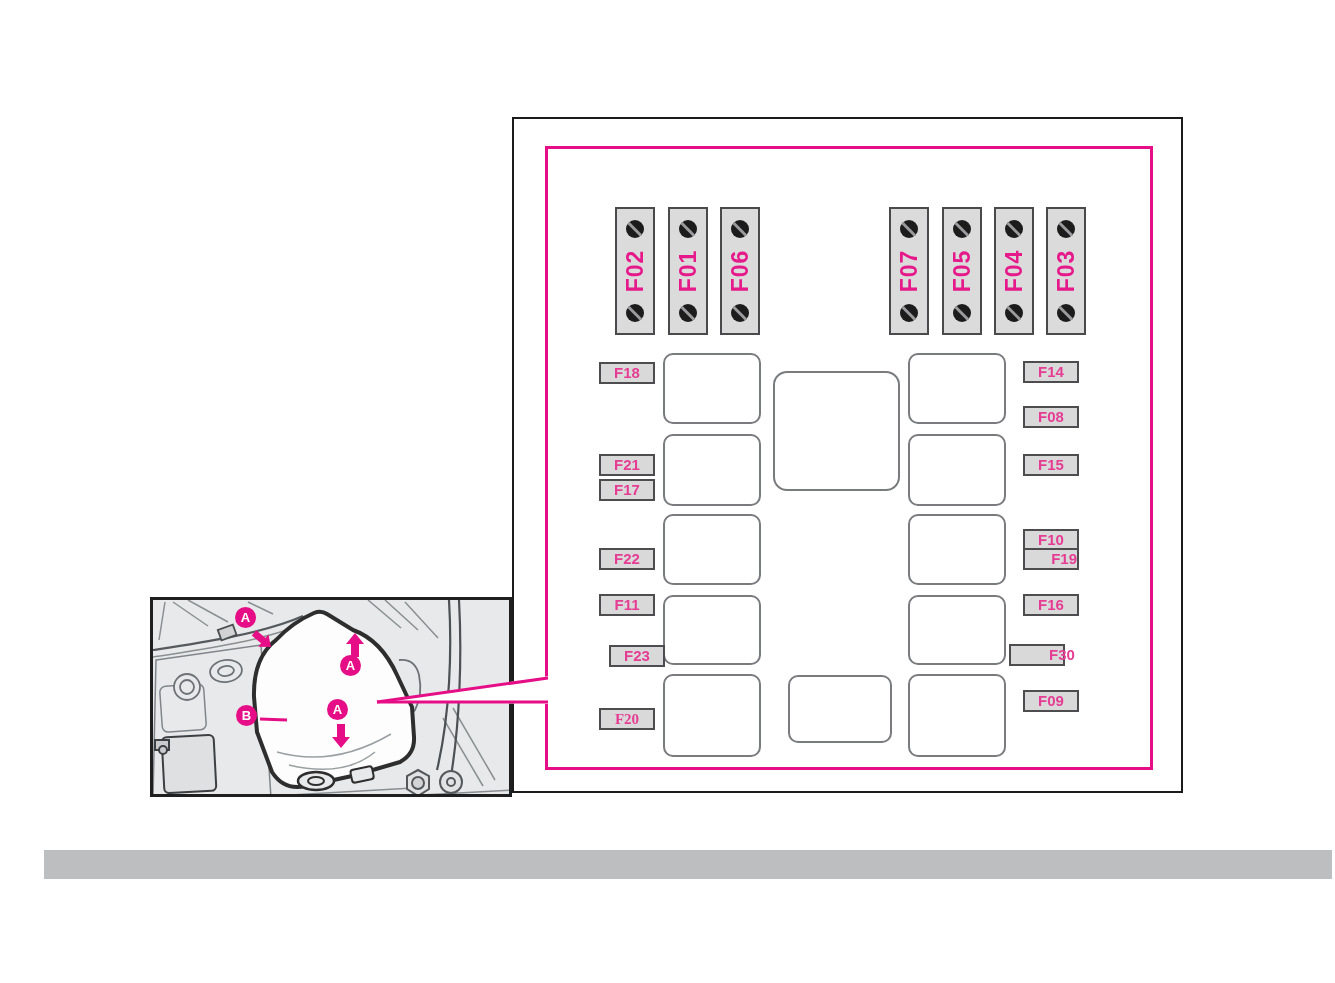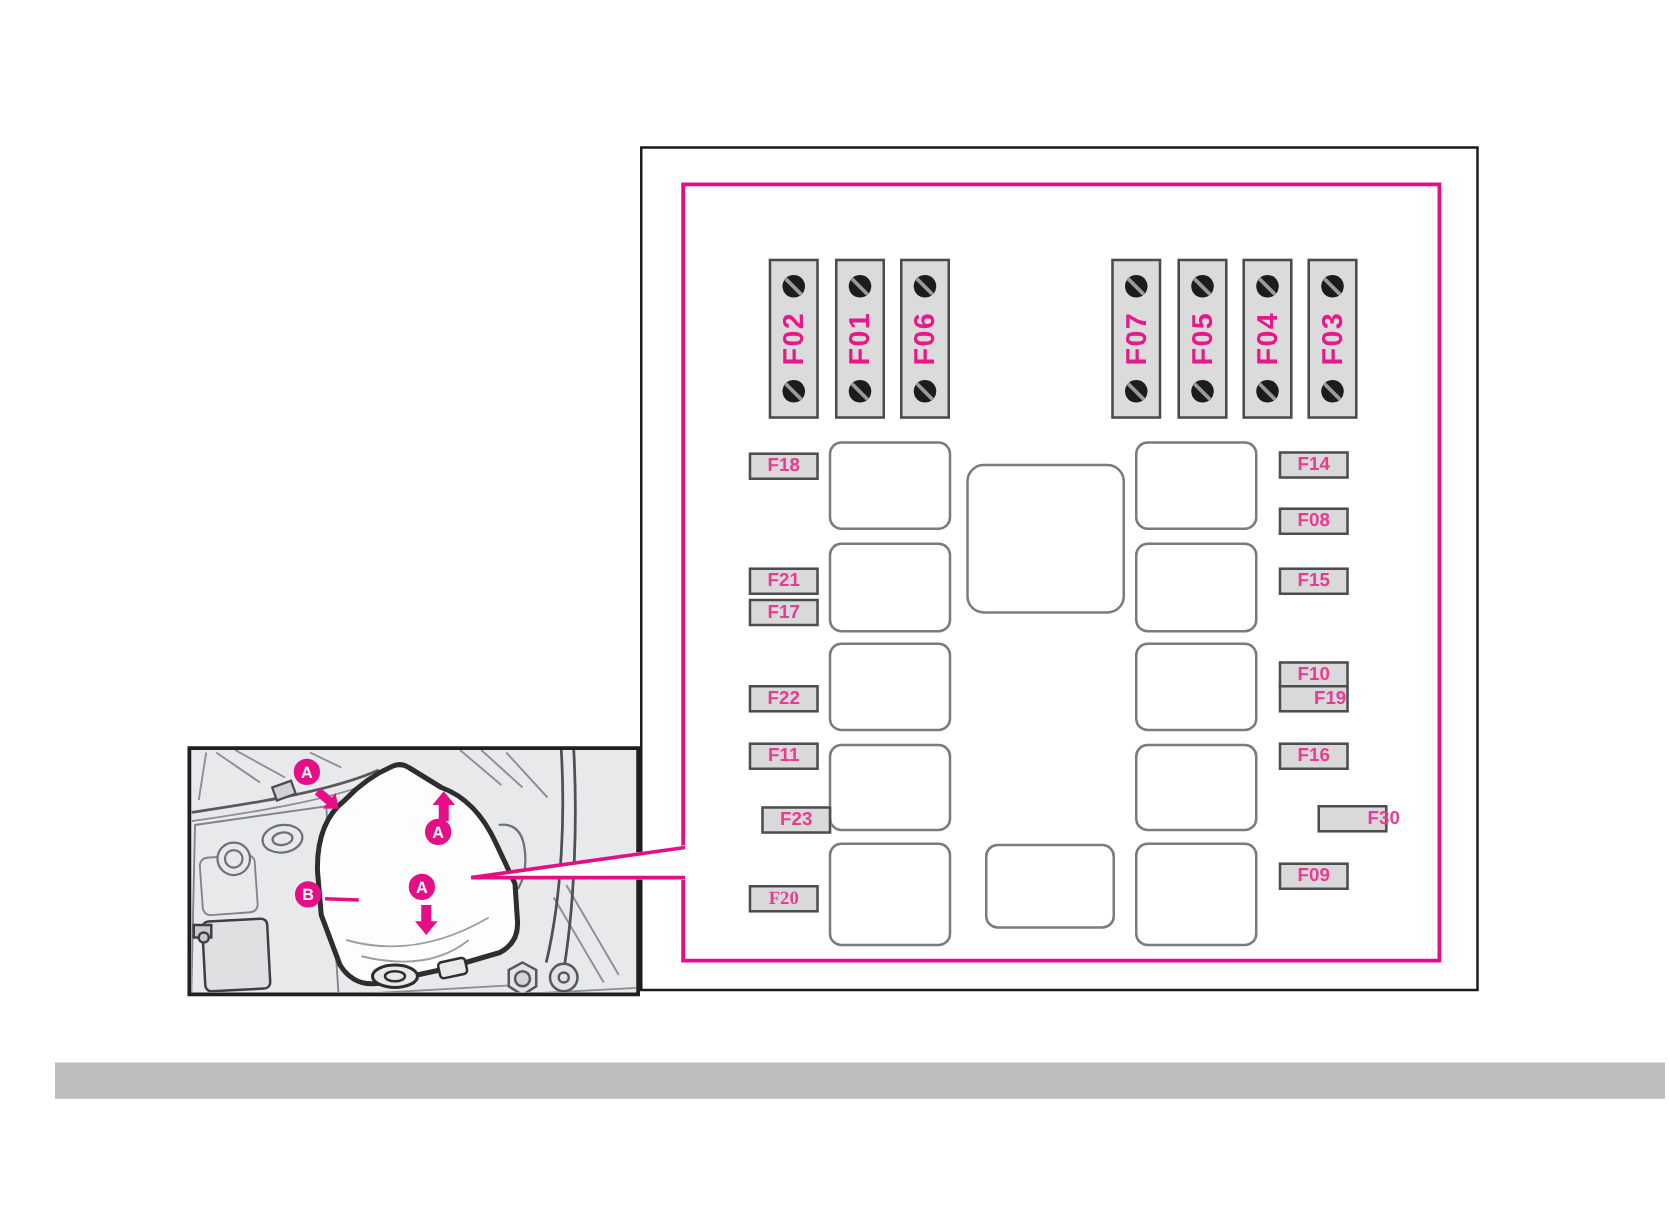--- a/index.html
+++ b/index.html
@@ -177,21 +177,21 @@
 <div class="abs flabel" style="left:599px;top:594px;">F11</div>
 <div class="abs flabel" style="left:599px;top:645px;margin-left:10px;">F23</div>
 <div class="abs flabel" style="left:599px;top:708px;font-family:Liberation Serif, serif;">F20</div>
 
 <div class="abs flabel" style="left:1023px;top:361px;">F14</div>
 <div class="abs flabel" style="left:1023px;top:406px;">F08</div>
 <div class="abs flabel" style="left:1023px;top:454px;">F15</div>
 <div class="abs flabel" style="left:1023px;top:501px;margin-top:28px;">F10</div>
 <div class="abs flabel" style="left:1023px;top:548px;text-align:right;">F19</div>
 <div class="abs flabel" style="left:1023px;top:594px;">F16</div>
-<div class="abs flabel" style="left:1054px;top:644px;padding-left:38px;">F30</div>
+<div class="abs flabel" style="left:1009px;top:644px;padding-left:38px;">F30</div>
 <div class="abs flabel" style="left:1023px;top:690px;text-align:center;">F09</div>
 
 <svg class="abs wedge" viewBox="0 0 182 42">
   <polygon points="7,34 179,8 179,36" fill="#ffffff"></polygon>
   <line x1="7" y1="34" x2="178" y2="10" stroke="#e60e87" stroke-width="3"></line>
   <line x1="7" y1="34" x2="178" y2="34" stroke="#e60e87" stroke-width="3"></line>
 </svg>
 
 <div class="abs footerbar"></div>
 

